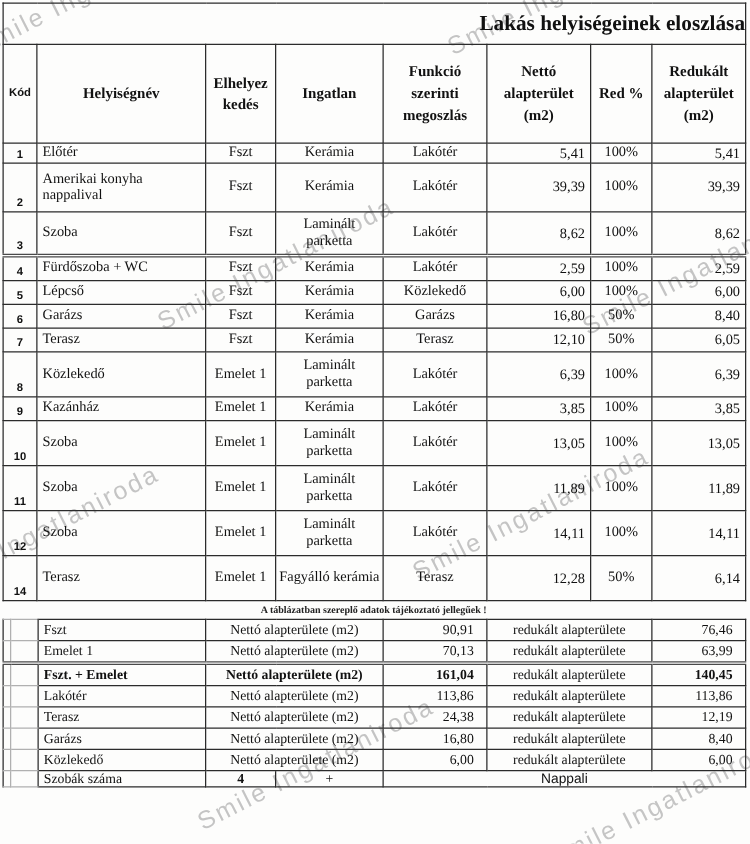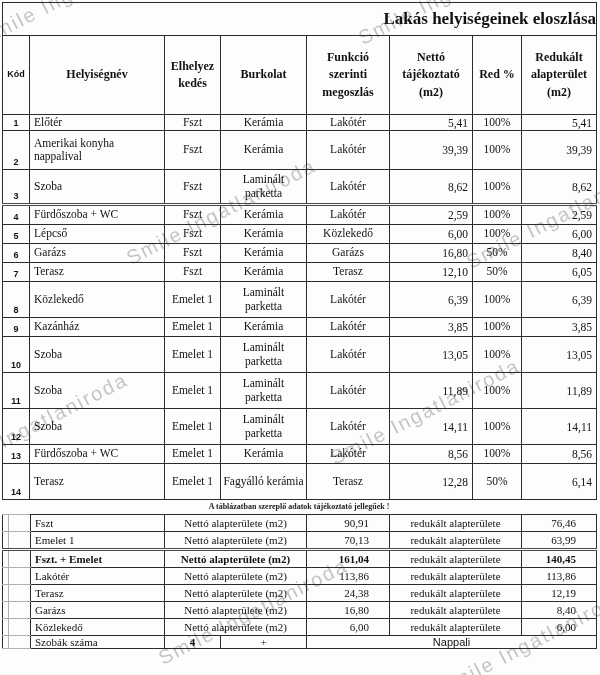--- a/index.html
+++ b/index.html
@@ -37,21 +37,21 @@
   .note{width:594px;height:14px;line-height:14px;text-align:center;
         font-size:8px;font-weight:bold;color:#222;}
 
   
   .summary{width:594px;font-size:11px;}
   .summary td{height:16px;}
   .summary .ga{border:1px solid #b0b0b0;border-left:1px solid #2b2b2b;}
   .summary .gb{border:1px solid #b0b0b0;border-right:1px solid #2b2b2b;}
   .summary .lbl{text-align:left;padding-left:4px;white-space:nowrap;}
   .summary .met{text-align:center;}
-  .summary .val{text-align:right;padding-right:20px;margin-left:27px;}
+  .summary .val{text-align:right;padding-right:10px;margin-left:27px;}
   .summary tr.boldrow .lbl,.summary tr.boldrow .met,.summary tr.boldrow .val{font-weight:bold;}
   .summary tr.boldrow .met.reg{font-weight:normal;}
   .summary tr.dbl .ga,.summary tr.dbl .gb{border-top:3px double #4a4a4a;}
   .green{background:#2e6b2e;}
   .sans{font-family:"Liberation Sans","DejaVu Sans",sans-serif;}
   .rooms td{height:12px;}
 </style>
 </head>
 <body>
 
@@ -80,23 +80,23 @@
         <col style="width:75px">
     </colgroup>
     <tbody>
         <tr>
       <td class="titlecell" colspan="8">Lakás helyiségeinek eloszlása</td>
     </tr>
     <tr class="head">
       <td class="kodh">Kód</td>
       <td>Helyiségnév</td>
       <td>Elhelyez kedés</td>
-      <td>Burkolat</td>
+      <td>Ingatlan</td>
       <td>Funkció szerinti megoszlás</td>
-      <td>Nettó tájékoztató (m2)</td>
+      <td>Nettó alapterület (m2)</td>
       <td>Red %</td>
       <td>Redukált alapterület (m2)</td>
     </tr>
 
     <tr class="h13">
       <td class="kod">1</td>
       <td class="nev">Előtér</td>
       <td class="ctr">Fszt</td>
       <td class="ctr">Kerámia</td>
       <td class="ctr">Lakótér</td>
@@ -206,30 +206,20 @@
     </tr>
     <tr class="h34">
       <td class="kod">12</td>
       <td class="nev">Szoba</td>
       <td class="ctr">Emelet 1</td>
       <td class="ctr">Laminált parketta</td>
       <td class="ctr">Lakótér</td>
       <td class="num">14,11</td>
       <td class="ctr">100%</td>
       <td class="num">14,11</td>
-    </tr>
-    <tr class="h17">
-      <td class="kod">13</td>
-      <td class="nev">Fürdőszoba + WC</td>
-      <td class="ctr">Emelet 1</td>
-      <td class="ctr">Kerámia</td>
-      <td class="ctr">Lakótér</td>
-      <td class="num">8,56</td>
-      <td class="ctr">100%</td>
-      <td class="num">8,56</td>
     </tr>
     <tr class="h34">
       <td class="kod">14</td>
       <td class="nev">Terasz</td>
       <td class="ctr">Emelet 1</td>
       <td class="ctr">Fagyálló kerámia</td>
       <td class="ctr">Terasz</td>
       <td class="num">12,28</td>
       <td class="ctr">50%</td>
       <td class="num">6,14</td>

